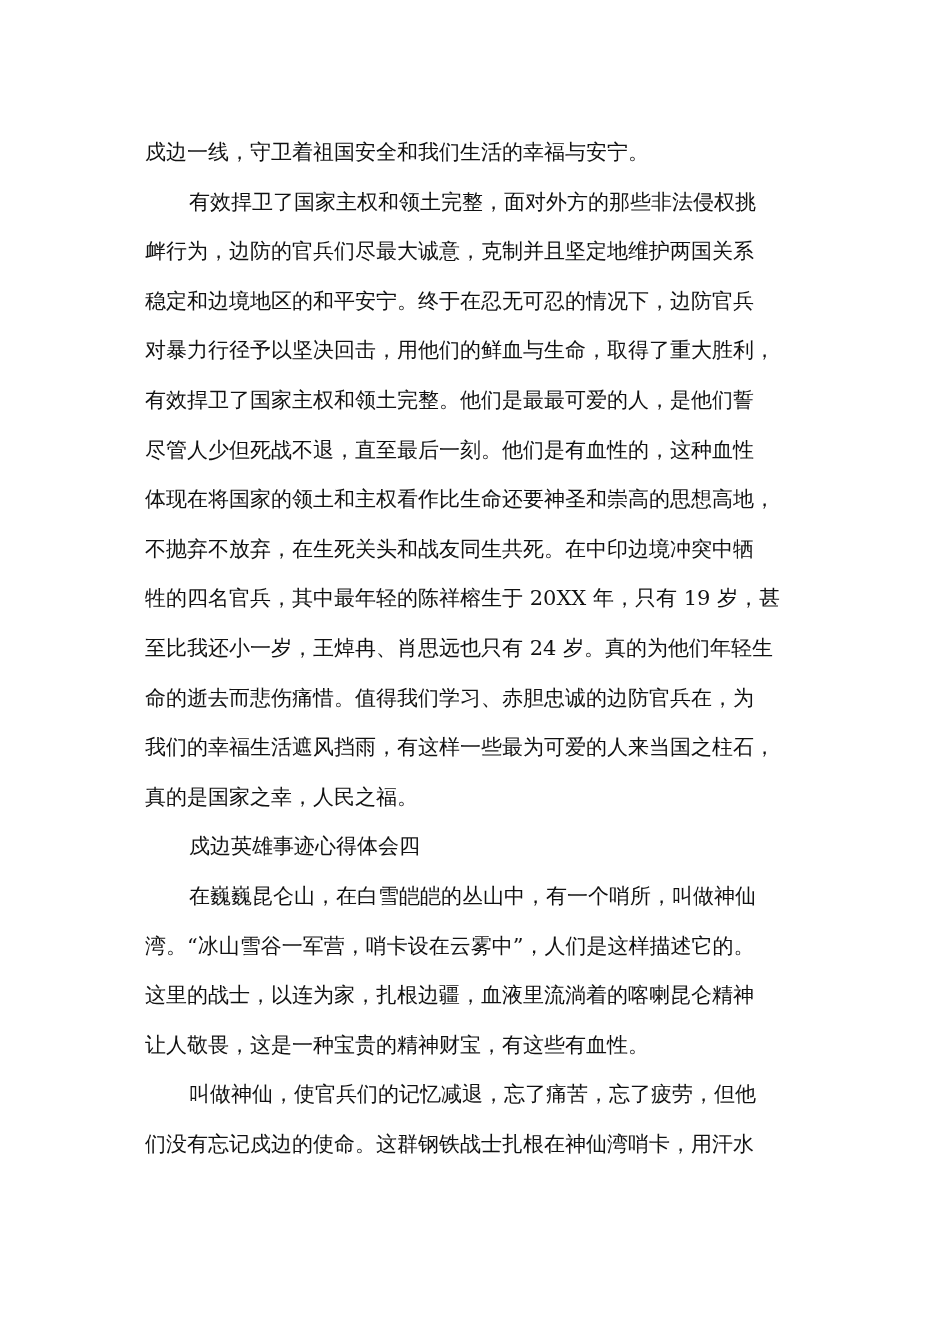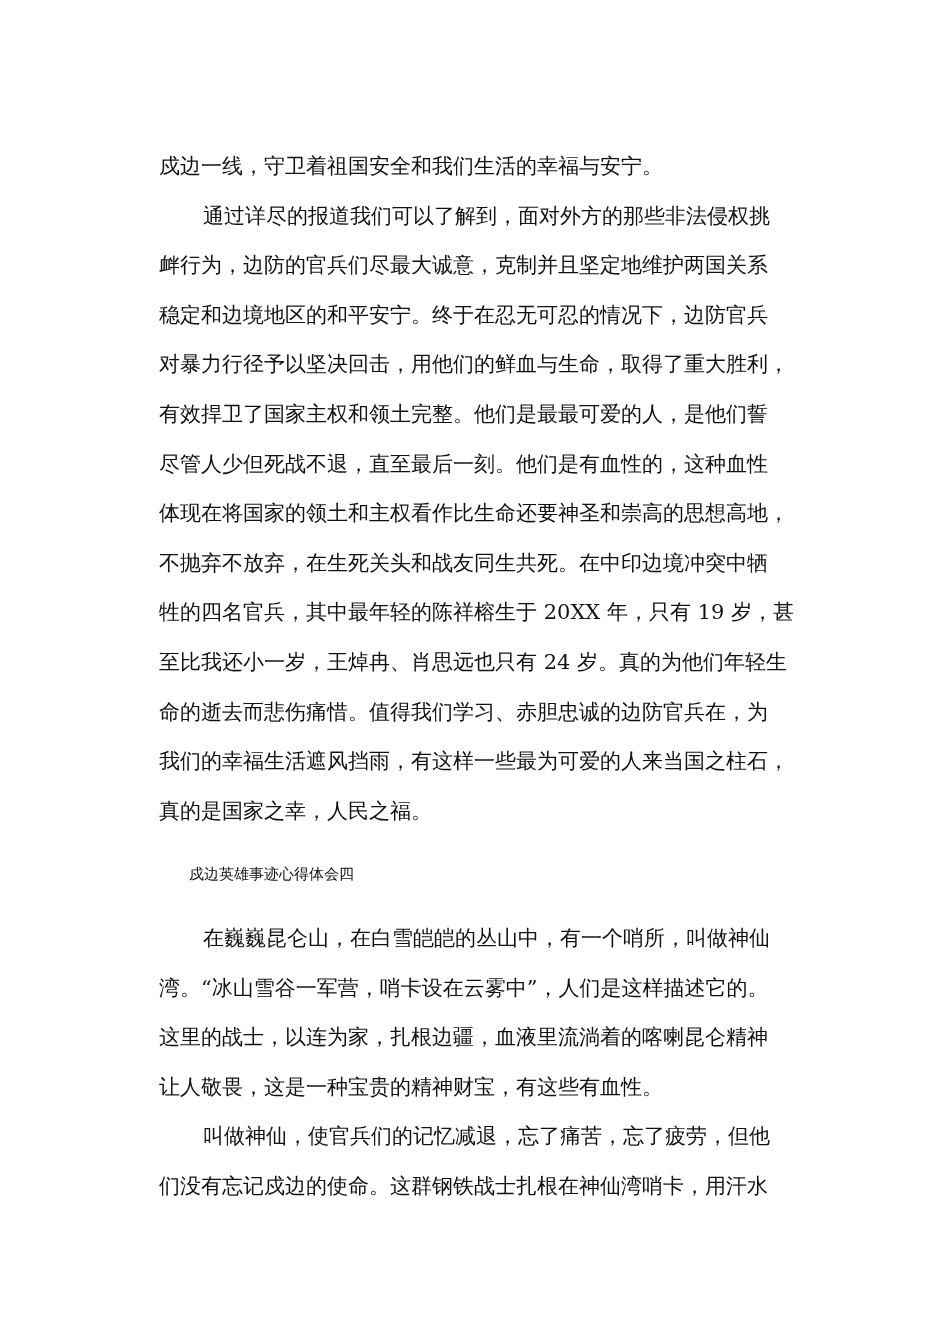--- a/index.html
+++ b/index.html
@@ -4,32 +4,32 @@
   <style>
     html, body { margin: 0; padding: 0; background: #ffffff; }
     body { width: 950px; height: 1344px; position: relative; overflow: hidden; }
     .page {
       position: absolute; left: 145px; top: 128px; width: 670px;
       font-family: "DejaVu Serif", "Liberation Serif", serif;
       color: #111111;
       font-size: 21px;
       line-height: 49.6px;
     }
-    .para { margin: 14px; text-align: justify; text-align-last: left; }
+    .para { margin: 0; text-align: justify; text-align-last: left; }
     .line { display: block; white-space: nowrap; height: 49.6px; }
     .indent { padding-left: 44px; }
-    .heading { font-size: 15px; padding-left: 44px; }
+    .heading { font-size: 21px; padding-left: 44px; }
   </style>
 </head>
 <body>
 
 <div class="page">
   <div class="para">
     <span class="line">戍边一线，守卫着祖国安全和我们生活的幸福与安宁。</span>
-    <span class="line indent">通过详尽的报道我们可以了解到，面对外方的那些非法侵权挑</span>
+    <span class="line indent">有效捍卫了国家主权和领土完整，面对外方的那些非法侵权挑</span>
     <span class="line">衅行为，边防的官兵们尽最大诚意，克制并且坚定地维护两国关系</span>
     <span class="line">稳定和边境地区的和平安宁。终于在忍无可忍的情况下，边防官兵</span>
     <span class="line">对暴力行径予以坚决回击，用他们的鲜血与生命，取得了重大胜利，</span>
     <span class="line">有效捍卫了国家主权和领土完整。他们是最最可爱的人，是他们誓</span>
     <span class="line">尽管人少但死战不退，直至最后一刻。他们是有血性的，这种血性</span>
     <span class="line">体现在将国家的领土和主权看作比生命还要神圣和崇高的思想高地，</span>
     <span class="line">不抛弃不放弃，在生死关头和战友同生共死。在中印边境冲突中牺</span>
     <span class="line">牲的四名官兵，其中最年轻的陈祥榕生于 20XX 年，只有 19 岁，甚</span>
     <span class="line">至比我还小一岁，王焯冉、肖思远也只有 24 岁。真的为他们年轻生</span>
     <span class="line">命的逝去而悲伤痛惜。值得我们学习、赤胆忠诚的边防官兵在，为</span>

